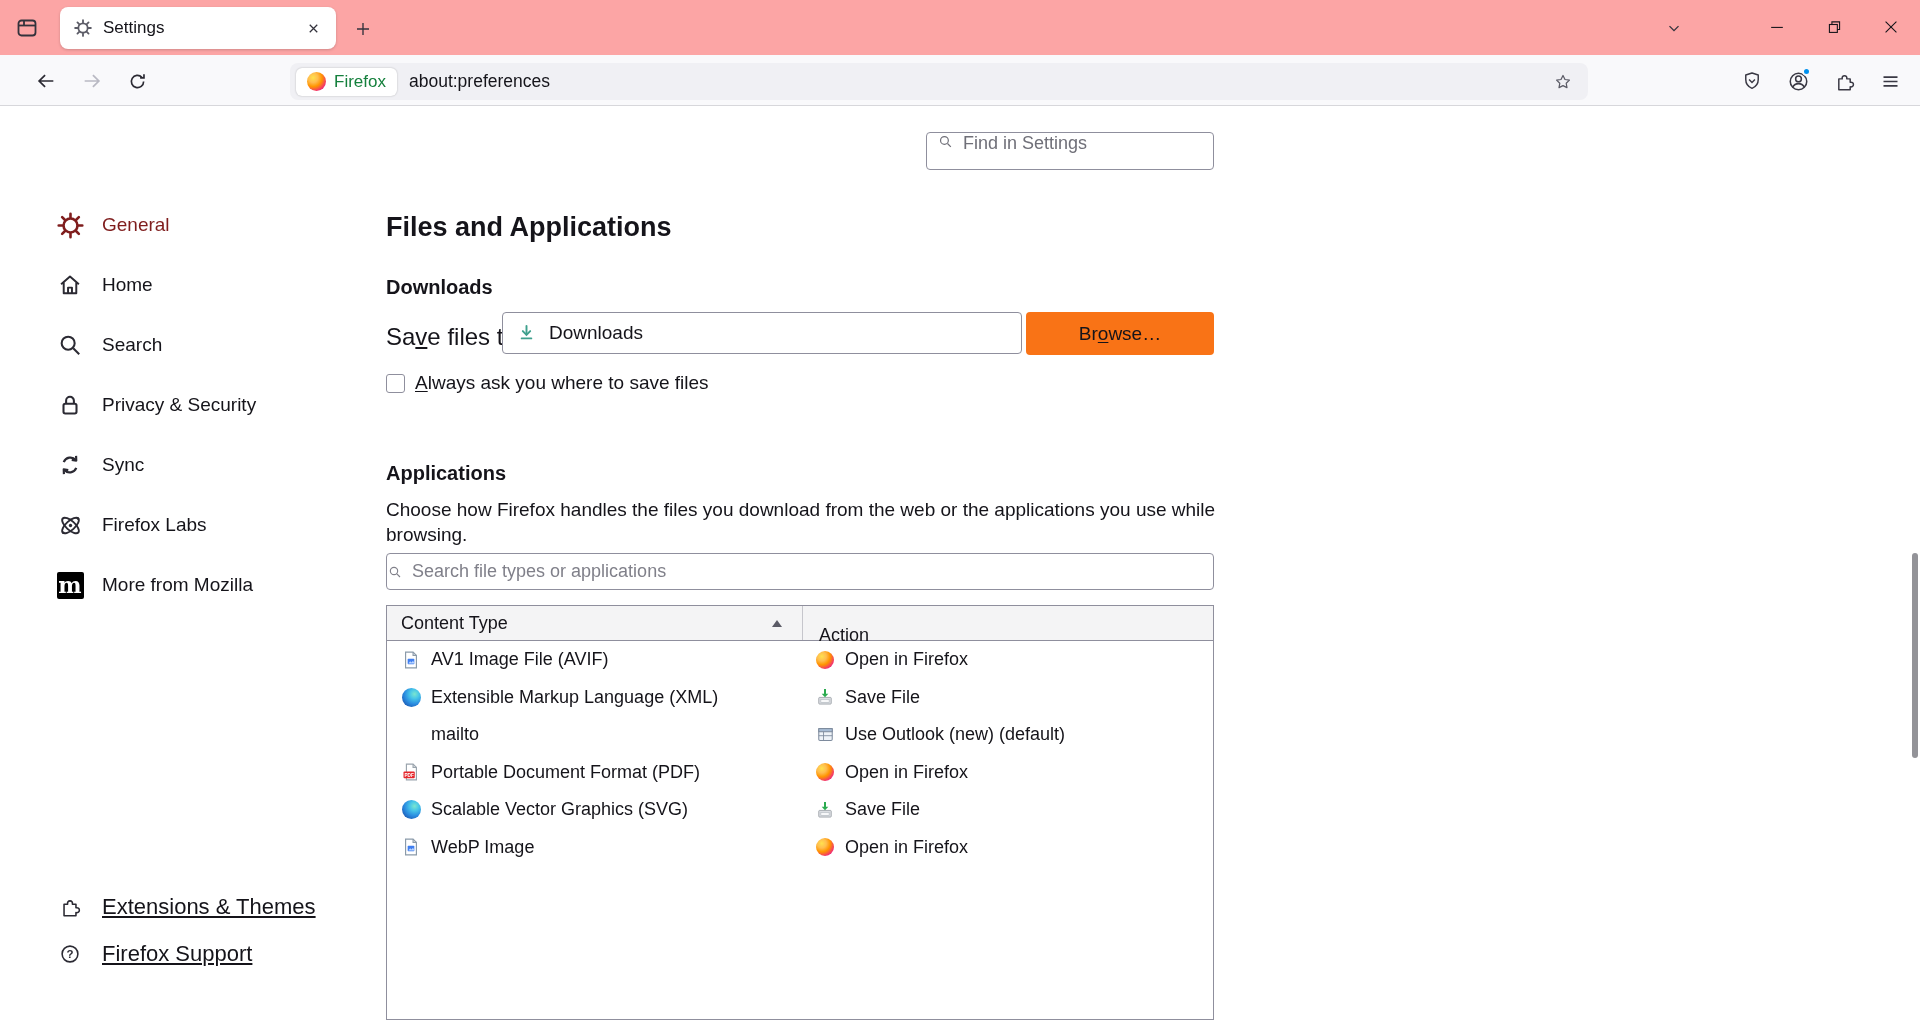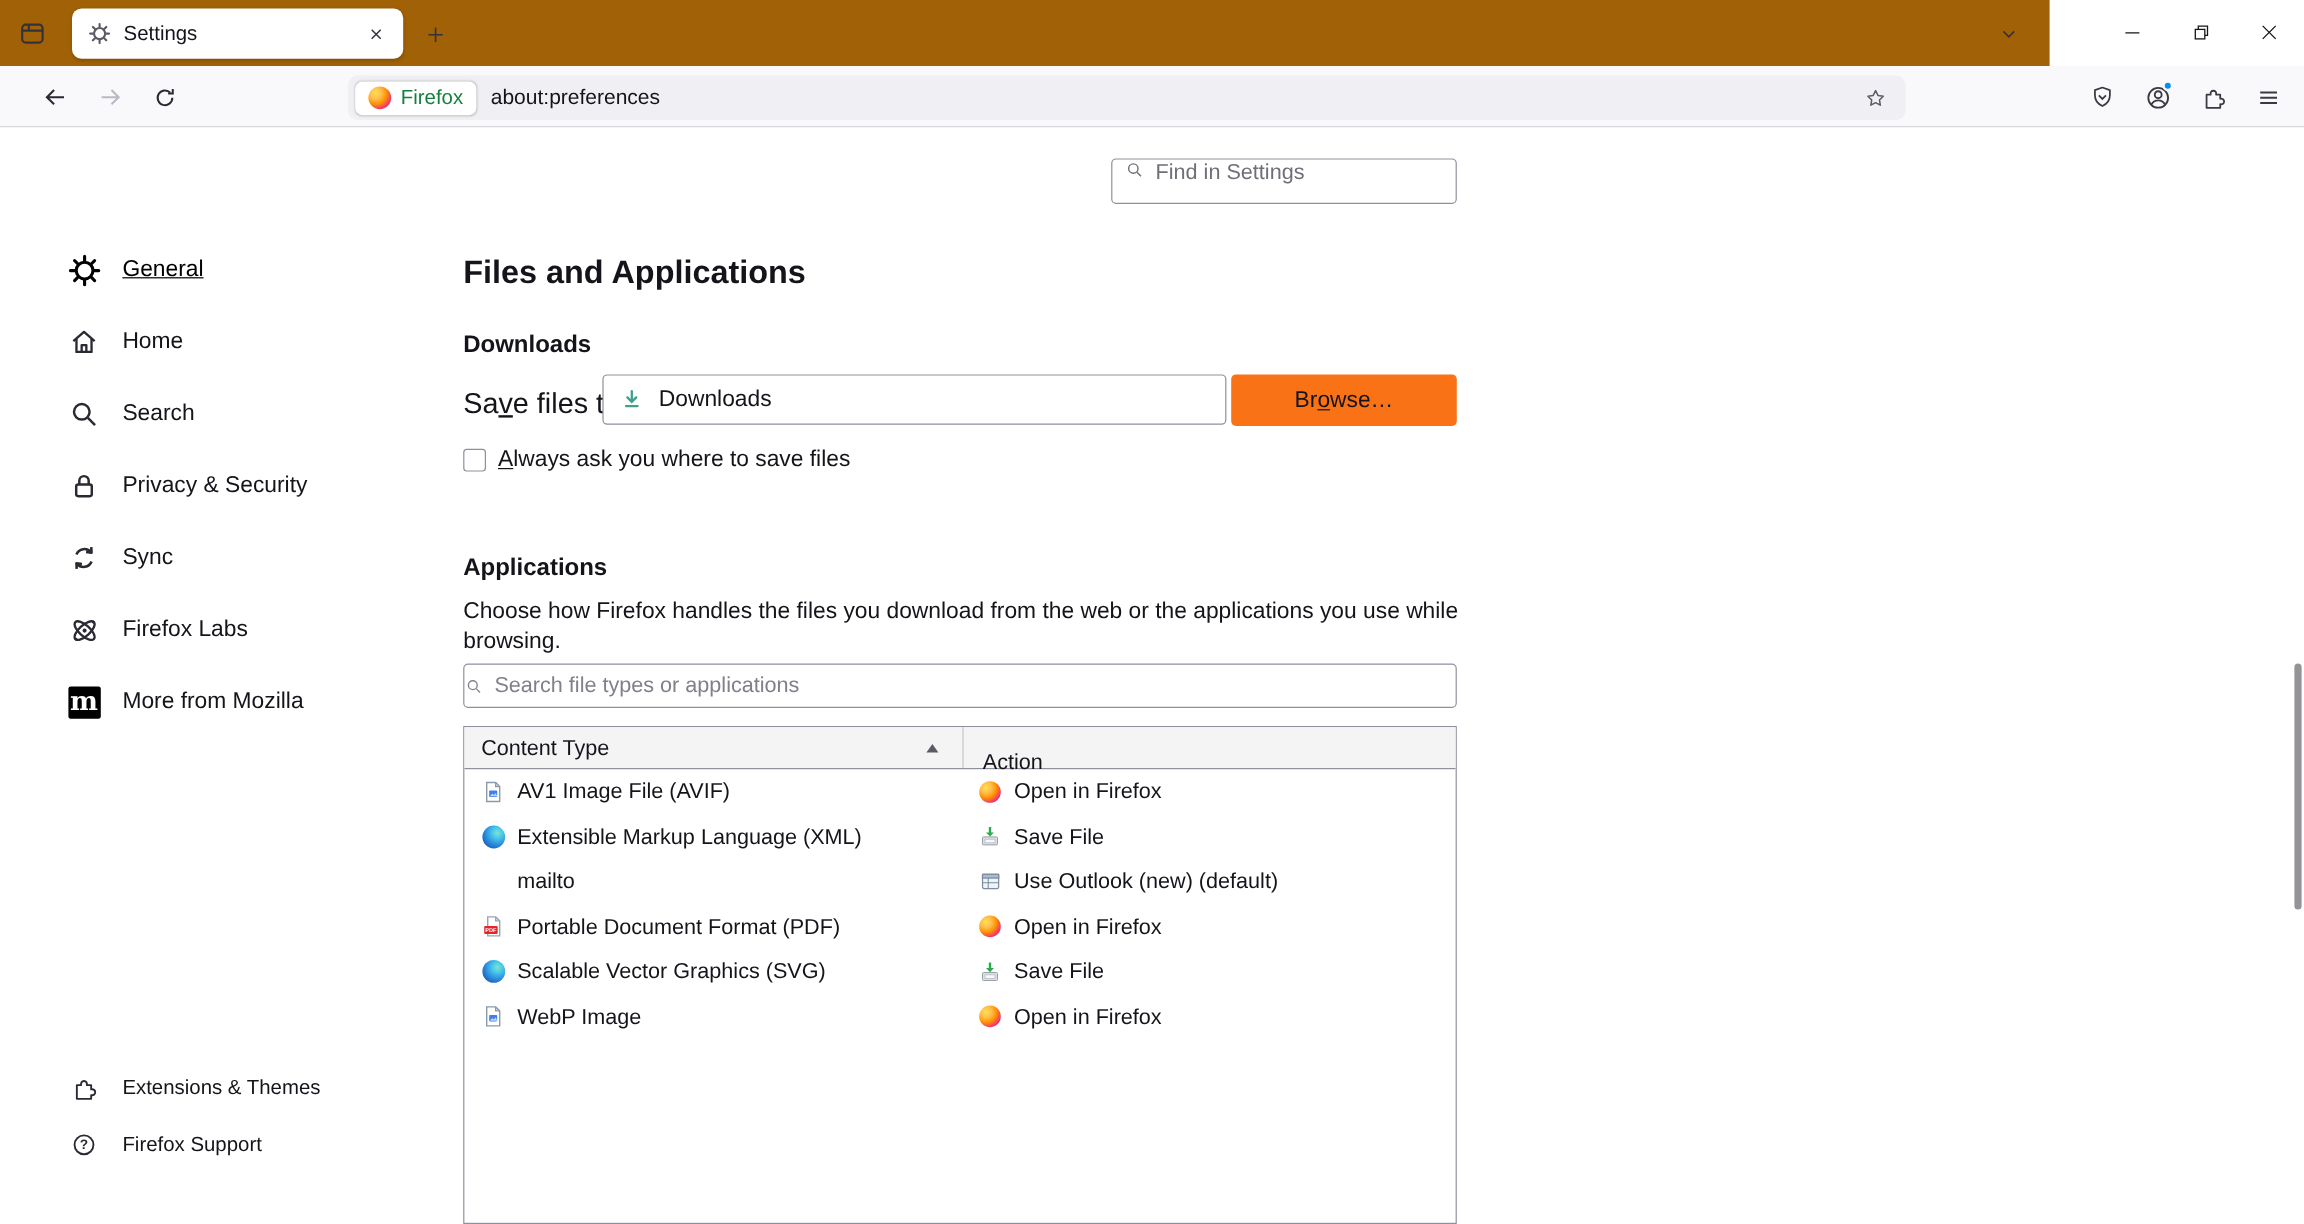--- a/index.html
+++ b/index.html
@@ -4,21 +4,21 @@
 <style>
   * { margin:0; padding:0; box-sizing:border-box; }
   html,body { width:1920px; height:1020px; }
   body {
     font-family:"Liberation Sans", sans-serif;
     color:#15141a; background:#fff; overflow:hidden; position:relative;
   }
   svg { display:block; }
 
   
-  .tabbar { position:absolute; left:0; top:0; width:1708px; height:55px; background:#a16207; }
+  .tabbar { position:absolute; left:0; top:0; width:1920px; height:55px; background:#fca5a5; }
   .ffview-btn { position:absolute; left:12px; top:13px; width:30px; height:30px; display:flex; align-items:center; justify-content:center; border-radius:6px; color:#33323c; }
   .tab { position:absolute; left:60px; top:7px; width:276px; height:42px; background:#fff; border-radius:8px;
          box-shadow:0 1px 3px rgba(0,0,0,.18); display:flex; align-items:center; padding:0 10px 0 14px; }
   .tab .favicon { color:#5b5b66; }
   .tab-title { margin-left:11px; flex:1; font-size:17px; color:#15141a; white-space:nowrap; overflow:hidden; }
   .tab-close { width:26px; height:26px; display:flex; align-items:center; justify-content:center; border-radius:5px; color:#33323c; }
   .newtab-btn { position:absolute; left:349px; top:15px; width:28px; height:28px; display:flex; align-items:center; justify-content:center; border-radius:6px; color:#33323c; }
   .tablist-btn { position:absolute; left:1659px; top:14px; width:30px; height:28px; display:flex; align-items:center; justify-content:center; color:#33323c; }
   .winctl { position:absolute; top:9px; width:38px; height:36px; display:flex; align-items:center; justify-content:center; color:#15141a; }
   .win-min { left:1758px; } .win-restore { left:1815px; } .win-close { left:1872px; }
@@ -45,25 +45,25 @@
   .find-box svg { color:#6f6f78; flex:none; }
   .find-box input { border:none; outline:none; background:transparent; margin-left:9px; width:100%;
                     font-family:inherit; font-size:18px; color:#15141a; }
   .find-box input::placeholder { color:#6f6f78; opacity:1; }
 
   
   .sidebar { position:absolute; left:44px; top:195px; width:280px; }
   .side-item { height:60px; display:flex; align-items:center; cursor:default; color:#15141a; }
   .side-item .sicon { width:28px; height:28px; margin-left:12px; display:flex; align-items:center; justify-content:center; color:#2b2a33; }
   .side-item .slabel { margin-left:18px; font-size:19px; }
-  .side-item.selected, .side-item.selected .sicon { color:#000000;text-decoration:underline; }
+  .side-item.selected, .side-item.selected .sicon { color:#7f1d1d; }
   .sidebar-footer { position:absolute; left:44px; top:883px; width:280px; }
   .foot-item { height:47px; display:flex; align-items:center; color:#15141a; }
   .foot-item .sicon { width:24px; height:24px; margin-left:14px; display:flex; align-items:center; justify-content:center; color:#2b2a33; }
-  .foot-item .slabel { margin-left:20px; font-size:17px; }
+  .foot-item .slabel { margin-left:20px; font-size:22px;text-decoration:underline; }
   .moz { width:27px; height:27px; background:#000; color:#fff; border-radius:2px; display:flex; align-items:center; justify-content:center;
          font-family:"DejaVu Serif", serif; font-weight:bold; font-size:22px; line-height:1; }
 
   
   .page-title { position:absolute; left:386px; top:212px; font-size:27px; font-weight:700; }
   .h2 { position:absolute; font-size:20px; font-weight:700; }
   .h2-downloads { left:386px; top:276px; }
   .h2-apps { left:386px; top:462px; }
   .save-label { position:absolute; left:386px; top:323px; font-size:24px; }
   .akey { text-decoration:underline; text-underline-offset:2px; }

